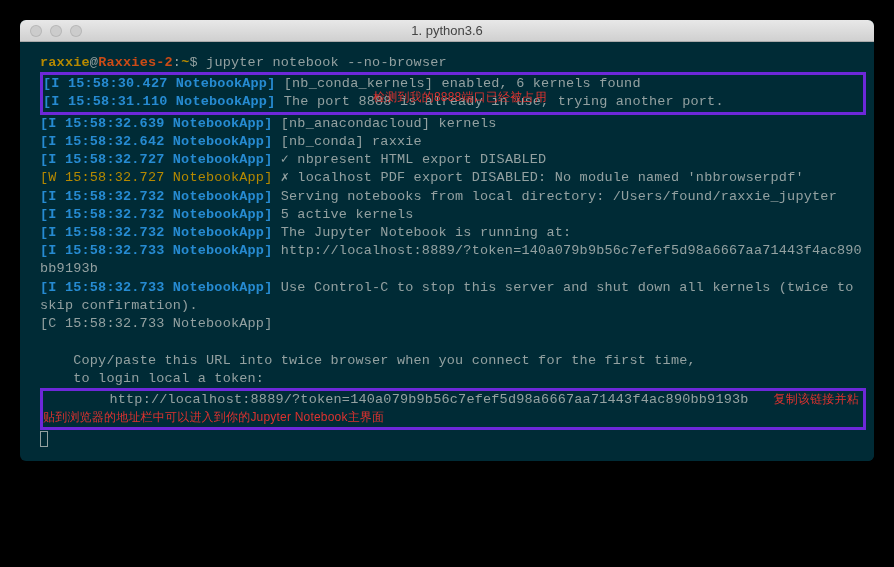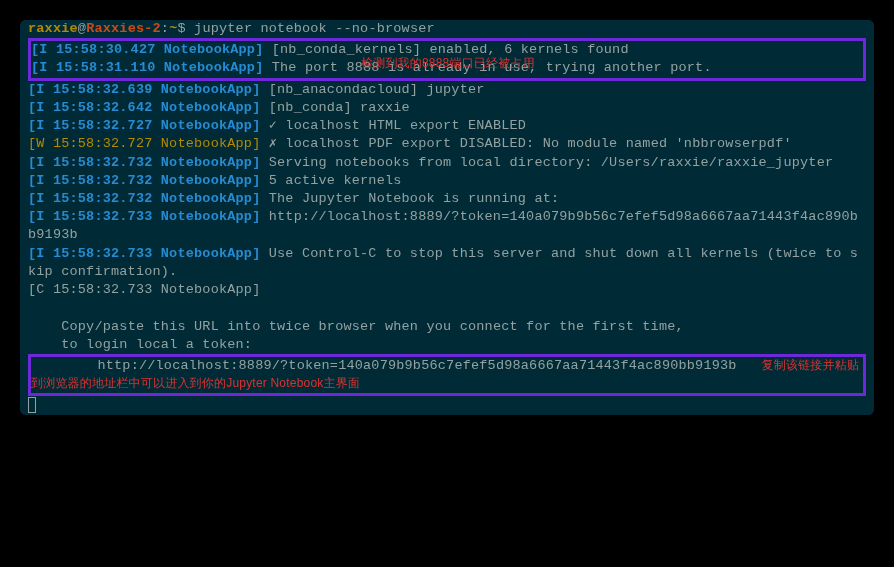--- a/index.html
+++ b/index.html
@@ -45,27 +45,28 @@
     .title {
       position: absolute;
       left: 50%;
       transform: translateX(-50%);
       font-size: 13px;
       color: #444;
       font-family: -apple-system, sans-serif;
     }
     .terminal {
       background: #002b36;
-      padding: 0 8px;
+      padding: 12px 8px;
       line-height: 1.35;
       font-size: 13.5px;
       letter-spacing: 0.2px;
       color: #93a1a1;
       white-space: pre-wrap;
       word-break: break-all;
+      margin-left: 12px;
     }
     .prompt-user { color: #b58900; font-weight: bold; }
     .prompt-at { color: #93a1a1; }
     .prompt-host { color: #cb4b16; font-weight: bold; }
     .prompt-path { color: #b58900; font-weight: bold; }
     .prompt-sep { color: #93a1a1; }
     .cmd { color: #93a1a1; }
     .info-tag { color: #268bd2; font-weight: bold; }
     .warn-tag { color: #b58900; font-weight: normal; }
     .ccc-tag { color: #93a1a1; }
@@ -89,27 +90,35 @@
       width: 8px;
       height: 16px;
       border: 1px solid #93a1a1;
       vertical-align: middle;
     }
   </style>
 </head>
 <body>
 
 <div class="window">
+  <div class="titlebar">
+    <div class="traffic-lights">
+      <div class="traffic-light"></div>
+      <div class="traffic-light"></div>
+      <div class="traffic-light"></div>
+    </div>
+    <div class="title">1. python3.6</div>
+  </div>
   <div class="terminal"><span class="prompt-user">raxxie</span><span class="prompt-at">@</span><span class="prompt-host">Raxxies-2</span><span class="prompt-sep">:</span><span class="prompt-path">~</span><span class="prompt-sep">$ </span><span class="cmd">jupyter notebook --no-browser</span>
 <div class="red-box"><span class="info-tag">[I 15:58:30.427 NotebookApp]</span><span class="msg"> [nb_conda_kernels] enabled, 6 kernels found</span>
-<span class="info-tag">[I 15:58:31.110 NotebookApp]</span><span class="msg"> The port 8888 is already in use, trying another port.</span><span class="red-annot top">检测到我的8888端口已经被占用</span></div><span class="info-tag">[I 15:58:32.639 NotebookApp]</span><span class="msg"> [nb_anacondacloud] jupyter</span>
+<span class="info-tag">[I 15:58:31.110 NotebookApp]</span><span class="msg"> The port 8888 is already in use, trying another port.</span><span class="red-annot top">检测到我的8888端口已经被占用</span></div><span class="info-tag">[I 15:58:32.639 NotebookApp]</span><span class="msg"> [nb_anacondacloud] kernels</span>
 <span class="info-tag">[I 15:58:32.642 NotebookApp]</span><span class="msg"> [nb_conda] raxxie</span>
-<span class="info-tag">[I 15:58:32.727 NotebookApp]</span><span class="msg"> ✓ localhost HTML export ENABLED</span>
+<span class="info-tag">[I 15:58:32.727 NotebookApp]</span><span class="msg"> ✓ nbpresent HTML export DISABLED</span>
 <span class="warn-tag">[W 15:58:32.727 NotebookApp]</span><span class="msg"> ✗ localhost PDF export DISABLED: No module named 'nbbrowserpdf'</span>
-<span class="info-tag">[I 15:58:32.732 NotebookApp]</span><span class="msg"> Serving notebooks from local directory: /Users/raxxie/raxxie_jupyter</span>
+<span class="info-tag">[I 15:58:32.732 NotebookApp]</span><span class="msg"> Serving notebooks from local directory: /Users/found/raxxie_jupyter</span>
 <span class="info-tag">[I 15:58:32.732 NotebookApp]</span><span class="msg"> 5 active kernels</span>
 <span class="info-tag">[I 15:58:32.732 NotebookApp]</span><span class="msg"> The Jupyter Notebook is running at:</span>
 <span class="info-tag">[I 15:58:32.733 NotebookApp]</span><span class="msg"> http://localhost:8889/?token=140a079b9b56c7efef5d98a6667aa71443f4ac890bb9193b</span>
 <span class="info-tag">[I 15:58:32.733 NotebookApp]</span><span class="msg"> Use Control-C to stop this server and shut down all kernels (twice to skip confirmation).</span>
 <span class="ccc-tag">[C 15:58:32.733 NotebookApp]</span>
 <span></span>
 <span class="msg">    Copy/paste this URL into twice browser when you connect for the first time,</span>
 <span class="msg">    to login local a token:</span>
 <div class="red-box"><span class="msg">        http://localhost:8889/?token=140a079b9b56c7efef5d98a6667aa71443f4ac890bb9193b</span>   <span class="red-annot">复制该链接并粘贴到浏览器的地址栏中可以进入到你的Jupyter Notebook主界面</span></div><span class="cursor"></span>
 </div>

